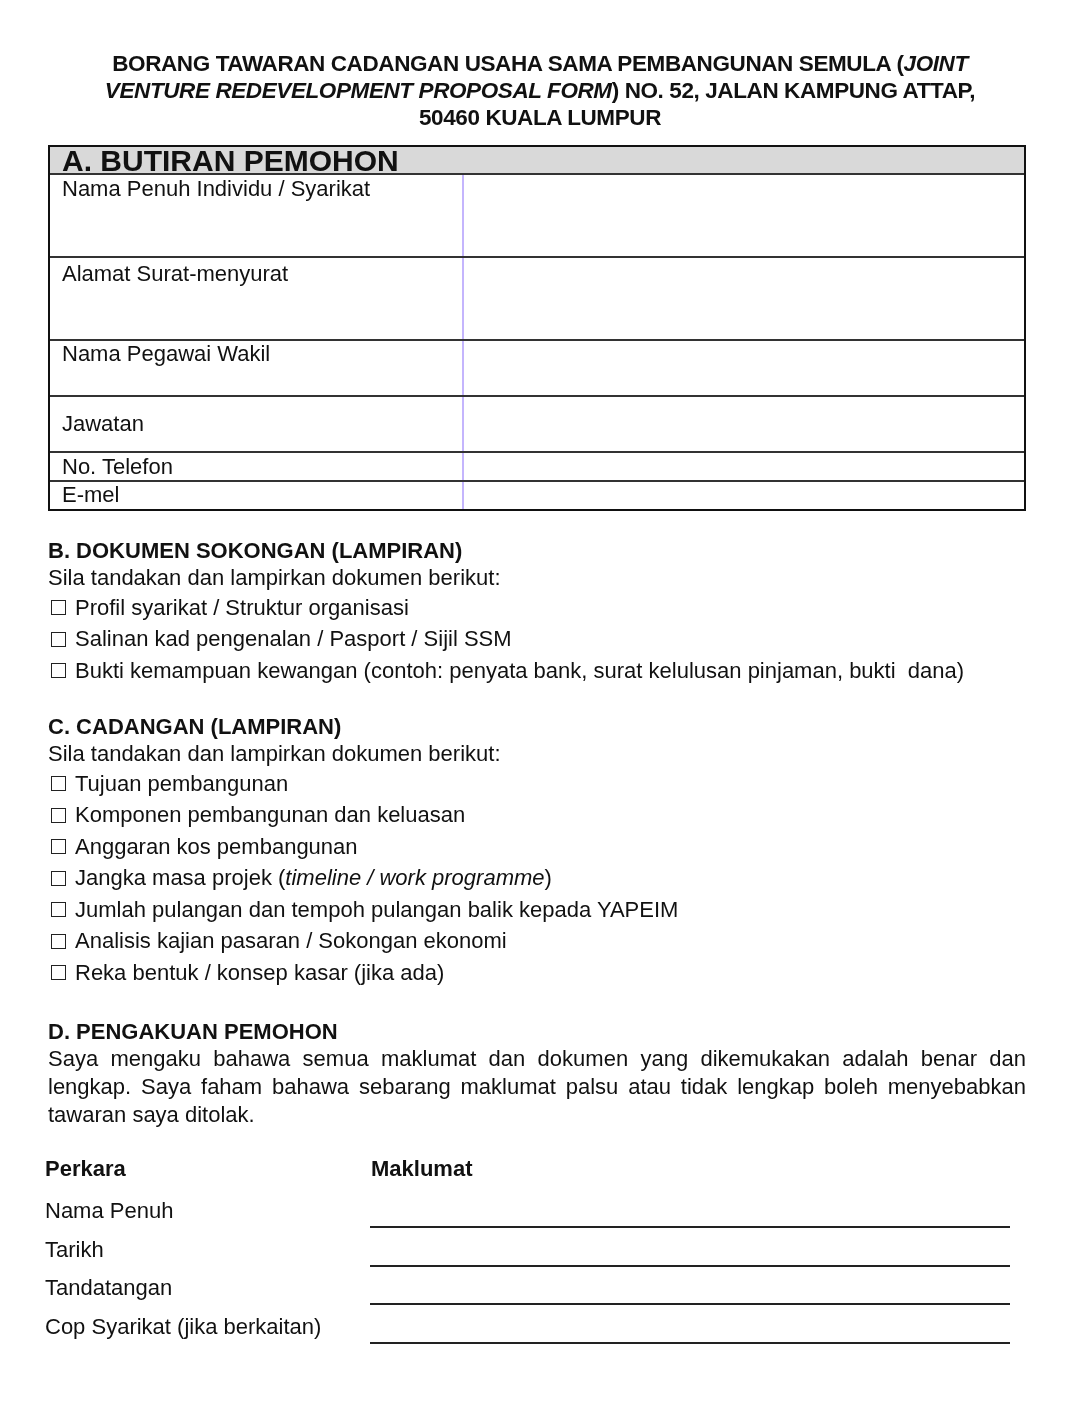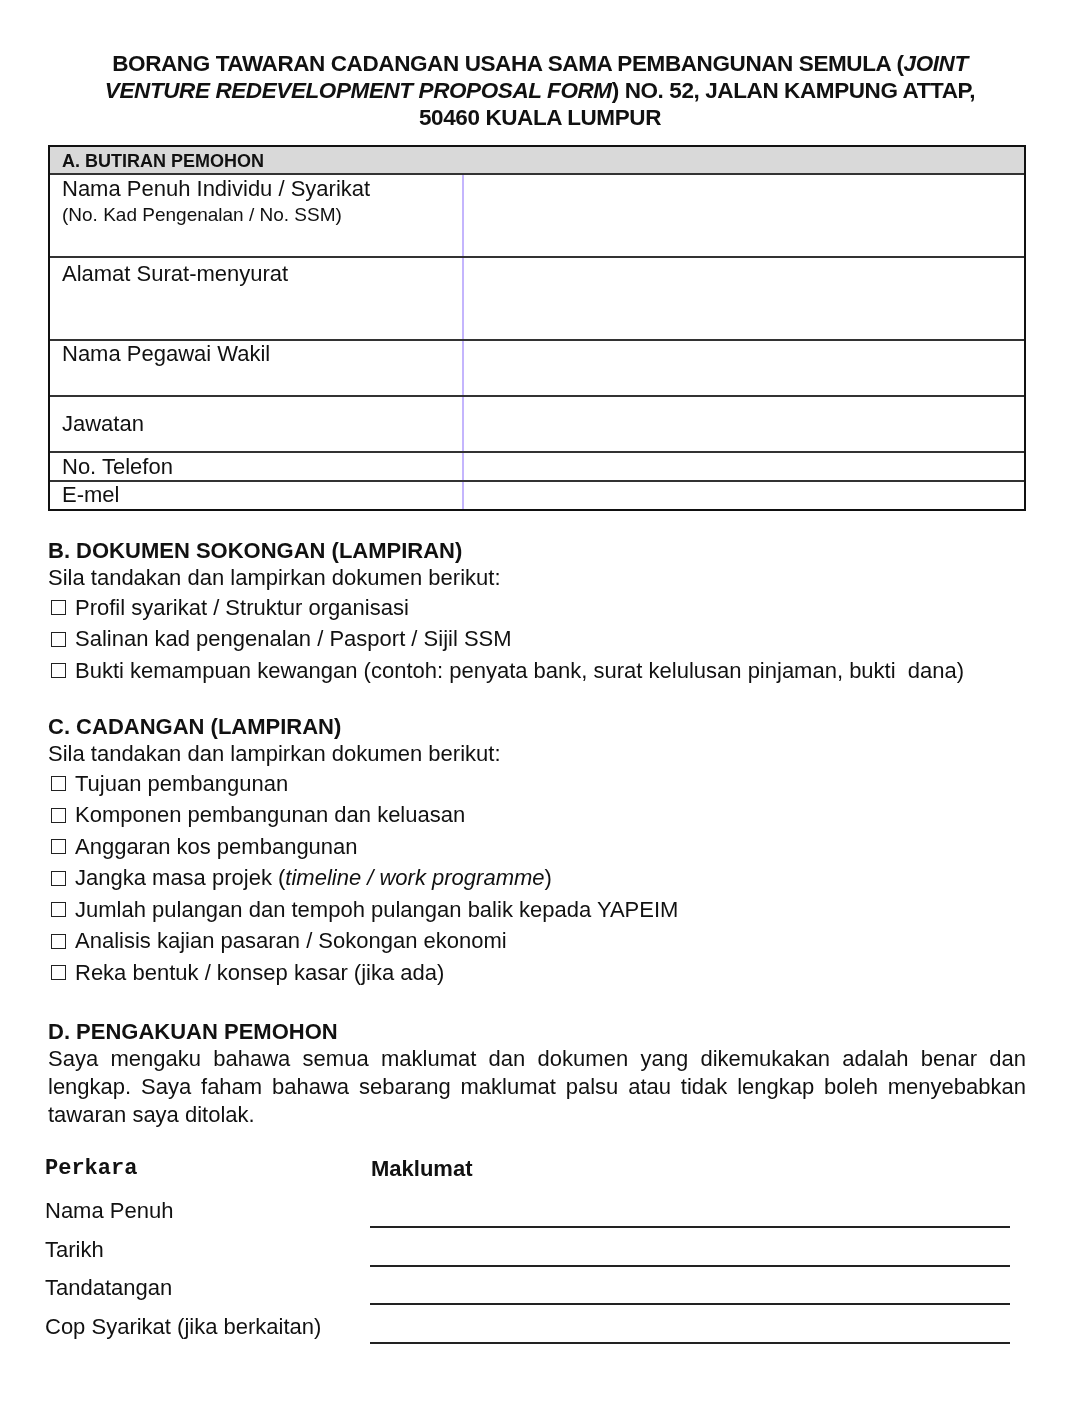--- a/index.html
+++ b/index.html
@@ -14,21 +14,21 @@
   }
   .title .it { font-style:italic; }
 
   
   .tbl {
     position:absolute; left:48px; top:145px; width:978px;
     border:2px solid #111; box-sizing:border-box;
   }
   .tbl .hdr {
     height:28px; background:#d9d9d9; border-bottom:2px solid #333;
-    font-weight:bold; font-size:18px; line-height:28px; padding-left:12px;
+    font-weight:bold; font-size:30px; line-height:28px; padding-left:12px;
     box-sizing:border-box;
   }
   .tbl .row { display:flex; border-bottom:2px solid #333; box-sizing:border-box; }
   .tbl .row:last-child { border-bottom:none; }
   .tbl .lbl {
     width:414px; border-right:2px solid #c4b5fd; box-sizing:border-box;
     padding-left:12px; font-size:22px; line-height:26px;
   }
   .tbl .val { flex:1; }
   .tbl .lbl .sub { font-size:19px; display:block; line-height:26px; }
@@ -50,21 +50,21 @@
   .secB { top:538px; }
   .secC { top:714px; }
   .secD { top:1019px; }
   .secD .para {
     text-align:justify; line-height:28px; width:978px; margin-top:0;
   }
   .it { font-style:italic; }
 
   .sig { position:absolute; left:45px; top:1154px; width:980px; font-size:22px; }
   .sig .head { display:flex; font-weight:bold; height:42px; line-height:30px; }
-  .sig .head .c1 { width:326px;font-family:Liberation Mono, monospace; }
+  .sig .head .c1 { width:326px; }
   .sig .srow { display:flex; height:38.5px; position:relative; }
   .sig .srow .c1 { width:326px; line-height:30px; padding-top:0px; }
   .sig .srow .line {
     position:absolute; left:325px; width:640px; top:30px; border-bottom:2px solid #222;
     height:0; cursor:text;
   }
 </style>
 </head>
 <body>
 
@@ -72,21 +72,20 @@
   <div><span>BORANG TAWARAN CADANGAN USAHA SAMA PEMBANGUNAN SEMULA (</span><span class="it">JOINT</span></div>
   <div><span class="it">VENTURE REDEVELOPMENT PROPOSAL FORM</span><span>) NO. 52, JALAN KAMPUNG ATTAP,</span></div>
   <div>50460 KUALA LUMPUR</div>
 </div>
 
 <div class="tbl">
   <div class="hdr">A. BUTIRAN PEMOHON</div>
   <div class="row r1">
     <div class="lbl">
       <span>Nama Penuh Individu / Syarikat</span>
-      <span class="sub">(No. Kad Pengenalan / No. SSM)</span>
     </div>
     <div class="val"></div>
   </div>
   <div class="row r2">
     <div class="lbl">Alamat Surat-menyurat</div>
     <div class="val"></div>
   </div>
   <div class="row r3">
     <div class="lbl">Nama Pegawai Wakil</div>
     <div class="val"></div>

